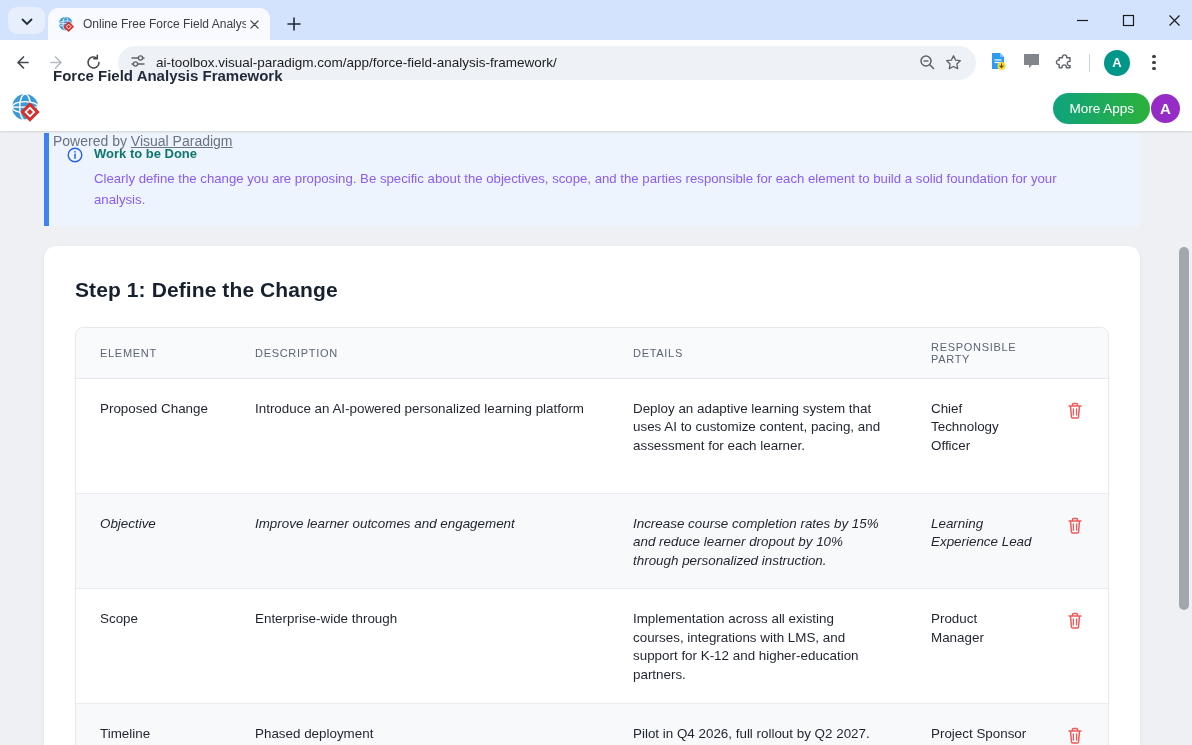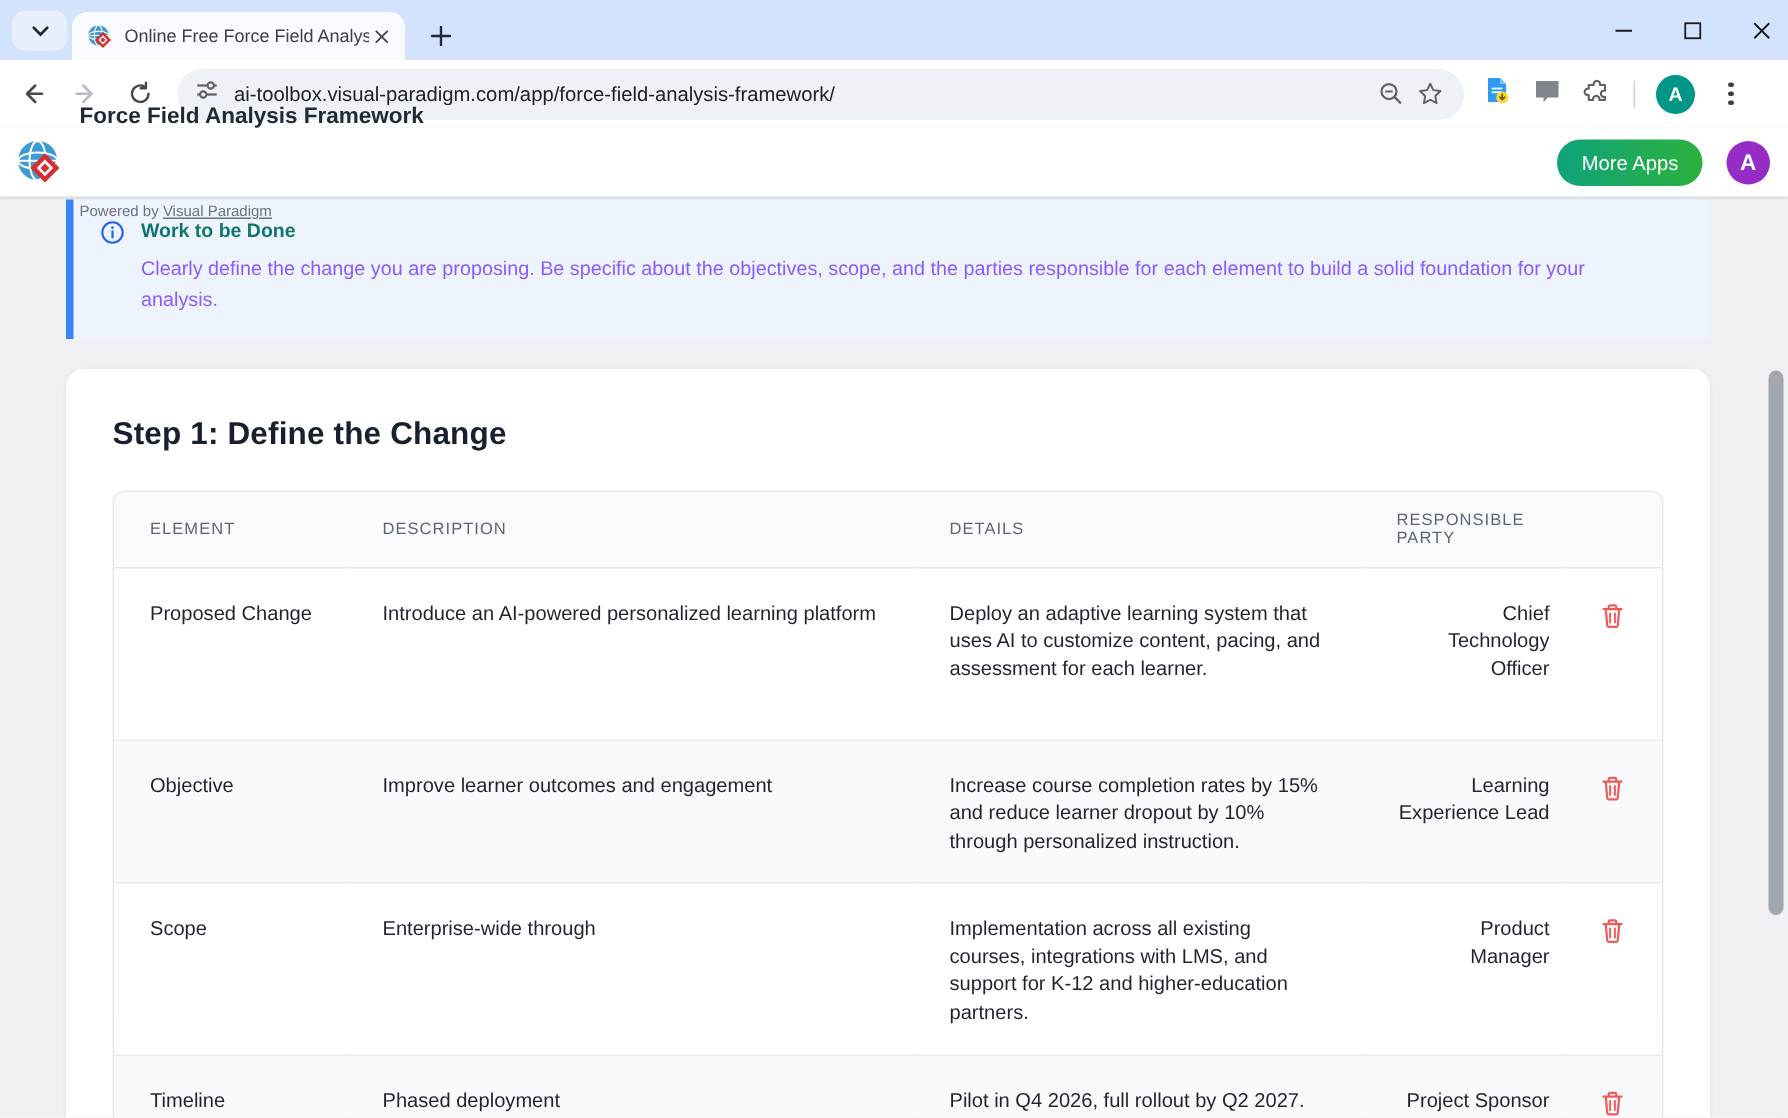--- a/index.html
+++ b/index.html
@@ -26,23 +26,23 @@
   .toolbar-sep { width:1px; height:18px; background:#c8d3e8; }
   .browser-avatar { width:26px; height:26px; border-radius:50%; background:#009688; color:#fff; font-size:13px; font-weight:bold; display:flex; align-items:center; justify-content:center; }
   .kebab { display:flex; flex-direction:column; gap:2.5px; padding:4px 8px; }
   .kebab i { width:3.5px; height:3.5px; border-radius:50%; background:#3c4043; }
 
   
   .app-header { position:absolute; left:0; top:85px; width:1192px; height:46px; background:#ffffff; box-shadow:0 1px 2px rgba(0,0,0,0.12); display:flex; align-items:center; z-index:5; }
   .vp-logo { width:33px; height:33px; margin-left:10px; flex:0 0 auto; }
   .app-title-wrap { margin-left:10px; }
   .app-title { font-size:15px; font-weight:bold; color:#1f2937; line-height:1.25; }
-  .app-subtitle { font-size:10px; color:#6b7280;margin-top:48px; }
+  .app-subtitle { font-size:14px; color:#6b7280;margin-top:48px; }
   .app-subtitle a { color:#6b7280; text-decoration:underline; }
-  .header-right { margin-left:auto; display:flex; align-items:center; gap:16px; margin-right:12px; }
+  .header-right { margin-left:auto; display:flex; align-items:center; gap:1px; margin-right:12px; }
   .more-apps-btn { height:31px; padding:0 16px; border:none; border-radius:17px; background:linear-gradient(90deg,#0fa37c,#2cb13c); color:#fff; font-size:13.5px; font-family:inherit; display:flex; align-items:center; }
   .app-avatar { width:29px; height:29px; border-radius:50%; background:#962cc6; color:#fff; font-weight:bold; font-size:15px; display:flex; align-items:center; justify-content:center; }
 
   
   .content { position:absolute; left:0; top:131px; width:1192px; height:614px; background:#eef0f3; overflow:hidden; }
 
   .info-banner { margin:2px 52px 0 44px; background:#edf4fe; border-left:5px solid #3b82f6; padding:13px 20px 16px 18px; display:flex; }
   .info-icon { flex:0 0 auto; margin-top:1px; }
   .banner-text { margin-left:11px; }
   .banner-title { font-size:13px; font-weight:bold; color:#0f766e; margin-bottom:7px; }
@@ -51,24 +51,24 @@
   .card { margin:20px 52px 0 44px; background:#ffffff; border-radius:12px; box-shadow:0 1px 3px rgba(15,23,42,0.08); padding:32px 31px 40px 31px; min-height:560px; }
   .card-heading { font-size:21px; font-weight:bold; color:#16202e; letter-spacing:0.1px; }
 
   .tbl { margin-top:25px; border:1px solid #e6e8ee; border-radius:8px; overflow:hidden; }
   table { border-collapse:collapse; width:100%; table-layout:fixed; }
   col.c-element { width:155px; } col.c-desc { width:378px; } col.c-details { width:298px; } col.c-resp { width:134px; } col.c-act { width:68px; }
   thead th { background:#f8fafc; font-size:11px; font-weight:500; color:#5b6573; letter-spacing:0.7px; text-align:left; padding:10px 18px 10px 24px; height:50px; vertical-align:middle; border-bottom:1px solid #e6e8ee; }
   tbody td { vertical-align:top; font-size:13.4px; color:#1f2430; line-height:1.38; padding:21px 20px 18px 24px; border-bottom:1px solid #e9ebf0; }
   tbody tr:nth-child(even) { background:#f7f9fb; }
   tbody tr:nth-child(1) td { height:115px; }
-  tbody tr:nth-child(2) td { height:95px; }
+  tbody tr:nth-child(2) td { height:95px;font-style:italic; }
   tbody tr:nth-child(3) td { height:115px; }
   tbody tr:last-child td { border-bottom:none; height:110px; }
-  td.cell-resp { padding-right:8px;text-align:right; }
+  td.cell-resp { padding-right:8px; }
   td.cell-actions { text-align:center; padding-left:8px; padding-right:8px; }
   .trash-btn { background:none; border:none; cursor:pointer; padding:2px; }
 
   
   .scroll-thumb { position:absolute; right:3px; top:116px; width:10px; height:363px; border-radius:6px; background:#a2a7ae; }
 </style>
 </head>
 <body>
 
 <div class="titlebar">

